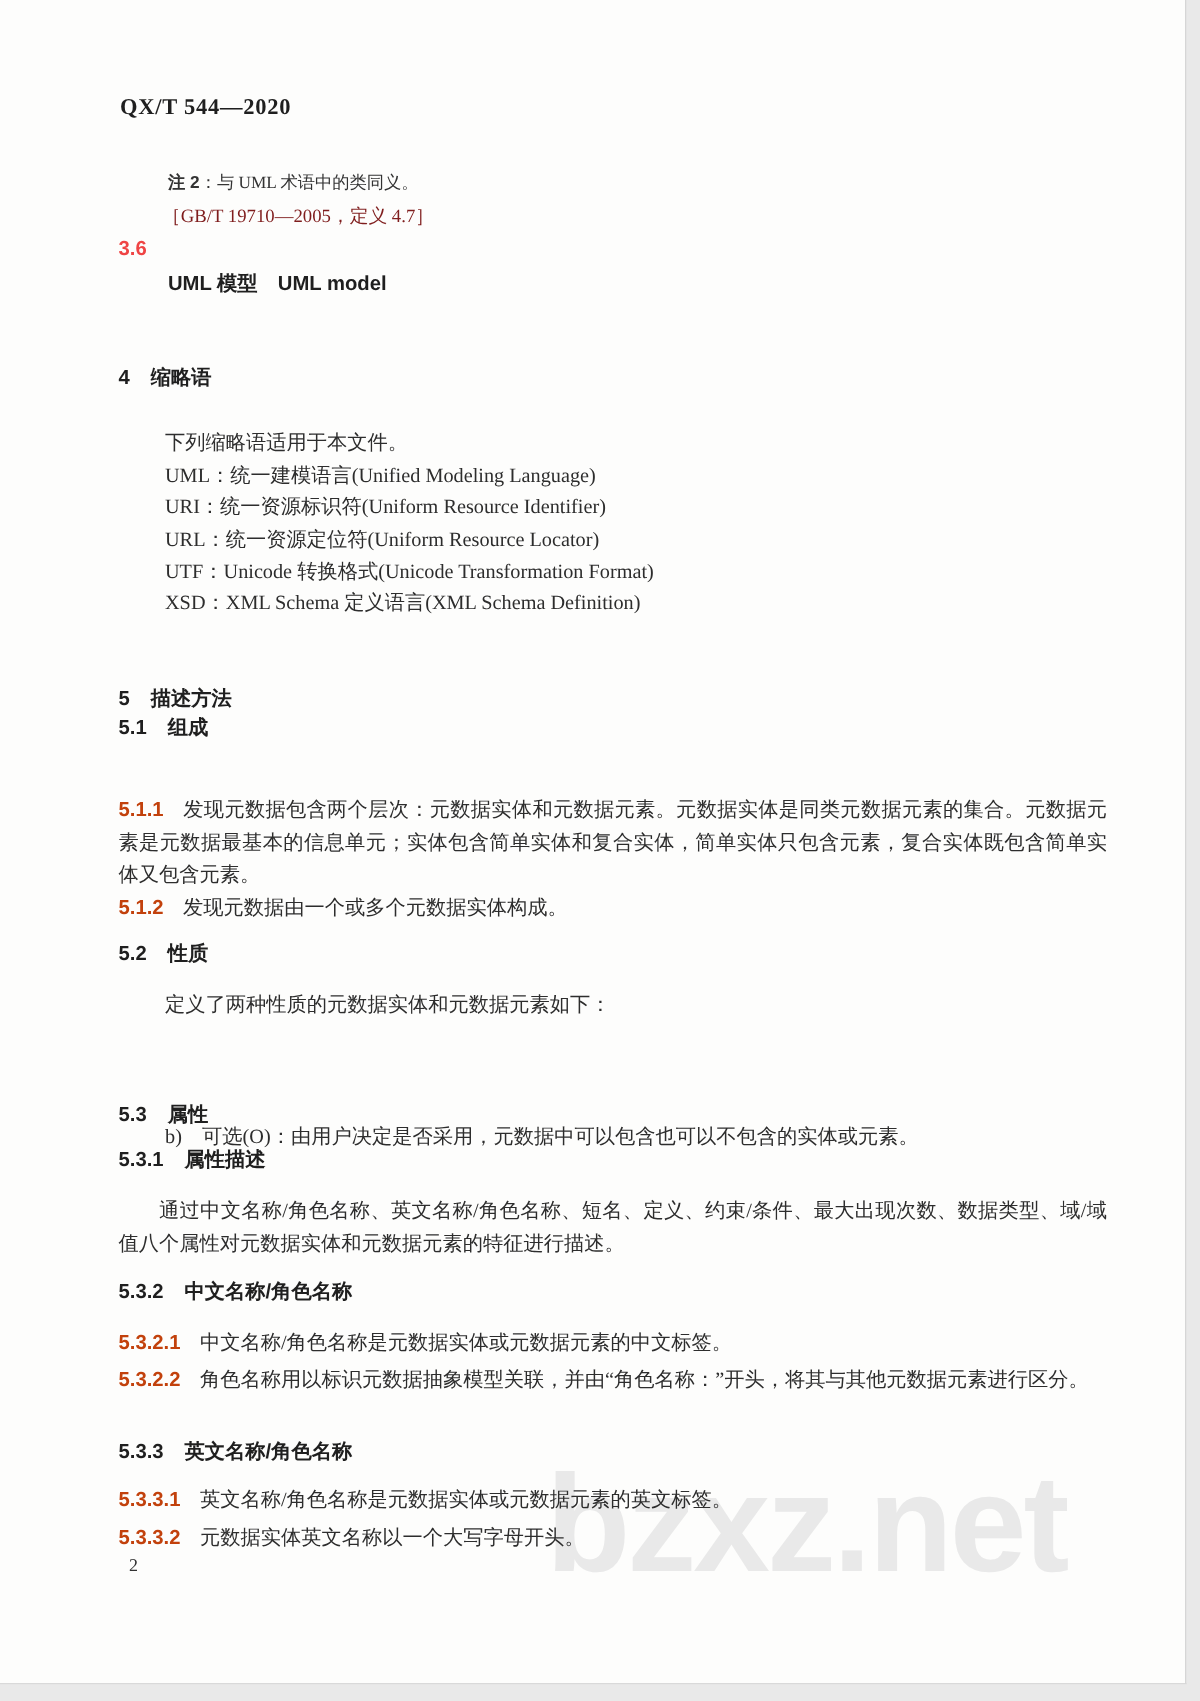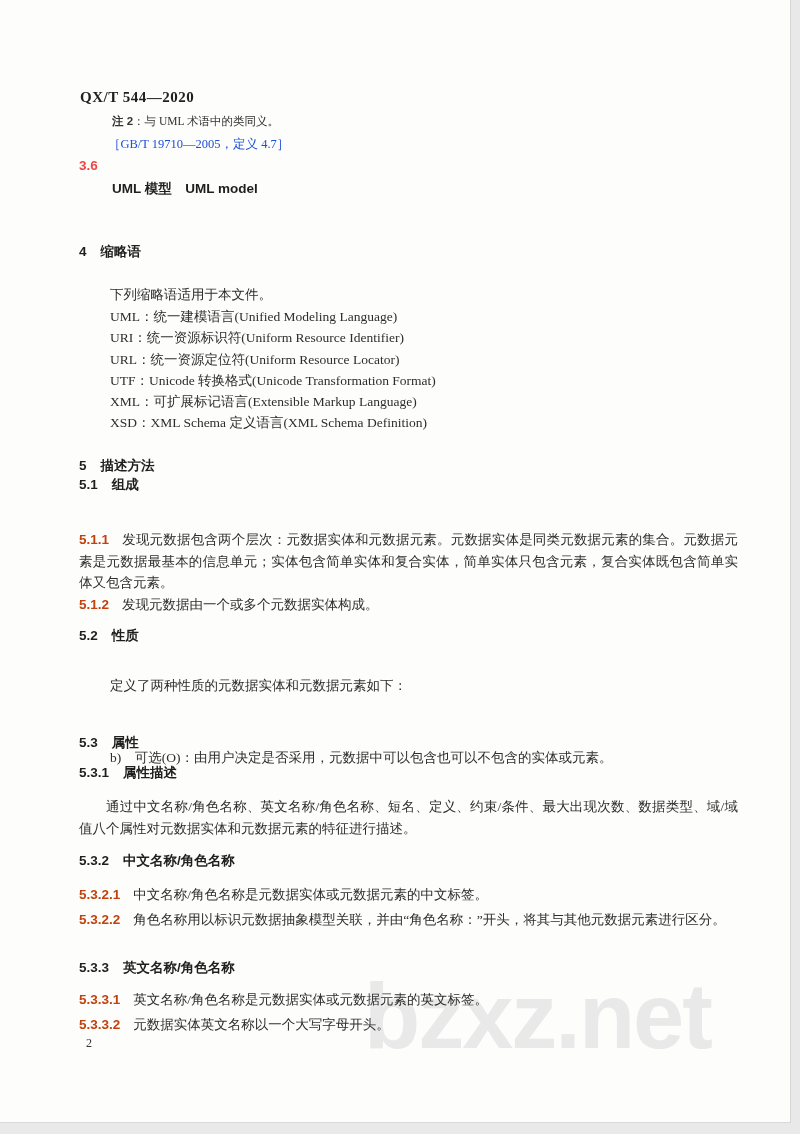--- a/index.html
+++ b/index.html
@@ -20,21 +20,21 @@
   }
   .abs { position:absolute; }
   .doc-header {
     font-family:"Liberation Serif","DejaVu Serif",serif;
     font-weight:bold; font-size:15px; letter-spacing:.5px; color:#1f1f1f;
   }
   .note {
     font-size:11.5px; color:#333;
   }
   .note .note-label { font-weight:bold; font-family:"Liberation Sans","DejaVu Sans",sans-serif; }
-  .ref { font-size:12.5px; color:#1d4ed8; }
+  .ref { font-size:12.5px; color:#7f1d1d; }
   .clause-num {
     font-family:"Liberation Sans","DejaVu Sans",sans-serif;
     font-weight:bold; font-size:13.5px; color:#ef4444;
   }
   .heading {
     font-family:"Liberation Sans","DejaVu Sans",sans-serif;
     font-weight:bold; font-size:13.5px; color:#1f1f1f;
   }
   .heading .h-num { margin-right:14px; }
   .term-line {
@@ -60,21 +60,21 @@
   }
   .layer { z-index:1; }
 </style>
 </head>
 <body>
 
 <div class="page">
 
   <div class="abs watermark" style="left:364px; top:970px;">bzxz.net</div>
 
-  <div class="abs layer doc-header" style="left:80px; top:89px;">QX/T 544—2020</div>
+  <div class="abs layer doc-header" style="left:80px; top:64px;">QX/T 544—2020</div>
 
   <div class="abs layer note" style="left:112px; top:114px;">
     <span class="note-label">注 2</span><span>：与 UML 术语中的类同义。</span>
   </div>
 
   <div class="abs layer ref" style="left:108px; top:136px;">［GB/T 19710—2005，定义 4.7］</div>
 
   <div class="abs layer clause-num" style="left:79px; top:158px;">3.6</div>
   <div class="abs layer term-line" style="left:112px; top:180px;">UML 模型　UML model</div>
 
@@ -82,21 +82,20 @@
     <span class="h-num">4</span><span>缩略语</span>
   </div>
 
   <div class="abs layer body-text" style="left:110px; top:284px;">下列缩略语适用于本文件。</div>
 
   <div class="abs layer abbr-list" style="left:110px; top:306px;">
     <div>UML：统一建模语言(Unified Modeling Language)</div>
     <div>URI：统一资源标识符(Uniform Resource Identifier)</div>
     <div>URL：统一资源定位符(Uniform Resource Locator)</div>
     <div>UTF：Unicode 转换格式(Unicode Transformation Format)</div>
-    <div>XML：可扩展标记语言(Extensible Markup Language)</div>
     <div>XSD：XML Schema 定义语言(XML Schema Definition)</div>
   </div>
 
   <div class="abs layer heading" style="left:79px; top:457px;">
     <span class="h-num">5</span><span>描述方法</span>
   </div>
 
   <div class="abs layer heading" style="left:79px; top:476px;text-align:center;">
     <span class="h-num">5.1</span><span>组成</span>
   </div>
@@ -106,21 +105,21 @@
   </div>
 
   <div class="abs layer para" style="left:79px; top:594px;">
     <span class="p-num">5.1.2</span><span>发现元数据由一个或多个元数据实体构成。</span>
   </div>
 
   <div class="abs layer heading" style="left:79px; top:627px;">
     <span class="h-num">5.2</span><span>性质</span>
   </div>
 
-  <div class="abs layer body-text" style="left:110px; top:659px;margin-top:16px;">定义了两种性质的元数据实体和元数据元素如下：</div>
+  <div class="abs layer body-text" style="left:110px; top:659px;">定义了两种性质的元数据实体和元数据元素如下：</div>
 
   <div class="abs layer body-text" style="left:110px; top:703px;margin-top:44px;">b)　可选(O)：由用户决定是否采用，元数据中可以包含也可以不包含的实体或元素。</div>
 
   <div class="abs layer heading" style="left:79px; top:734px;">
     <span class="h-num">5.3</span><span>属性</span>
   </div>
 
   <div class="abs layer heading" style="left:79px; top:764px;">
     <span class="h-num">5.3.1</span><span>属性描述</span>
   </div>

